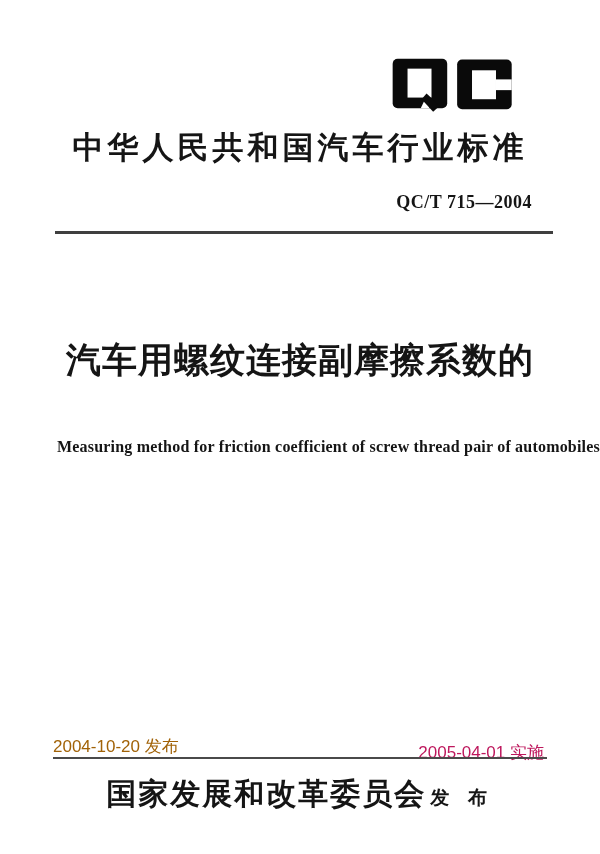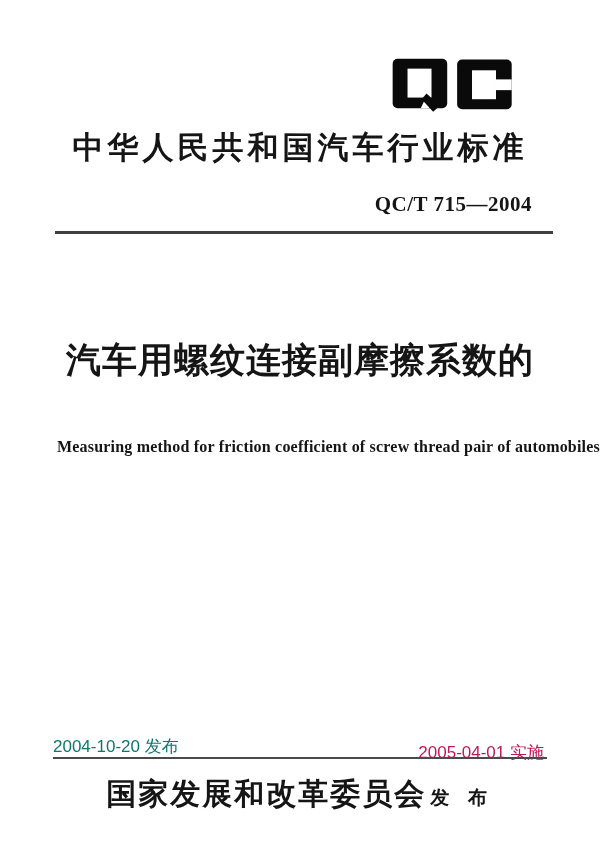--- a/index.html
+++ b/index.html
@@ -28,21 +28,21 @@
     font-size: 31px;
     font-weight: bold;
     letter-spacing: 4px;
     white-space: nowrap;
     font-family: "Liberation Serif", serif;
   }
   .std-number {
     position: absolute;
     top: 192px;
     right: 68px;
-    font-size: 21px;
+    font-size: 18px;
     font-weight: bold;
     letter-spacing: 0.5px;
     font-family: "Liberation Serif", serif;
   }
   .rule-top {
     position: absolute;
     top: 231px;
     left: 55px;
     width: 498px;
     height: 3px;
@@ -81,21 +81,21 @@
     font-weight: bold;
     letter-spacing: 0.2px;
     font-family: "Liberation Serif", serif;
   }
   .date-left {
     position: absolute;
     top: 735px;
     left: 53px;
     font-size: 17px;
     font-family: "Liberation Sans", sans-serif;
-    color: #0f766e;
+    color: #a16207;
   }
   .date-right {
     position: absolute;
     top: 741px;
     right: 56px;
     font-size: 17px;
     font-family: "Liberation Sans", sans-serif;
     color: #be185d;
   }
   .rule-bottom {

